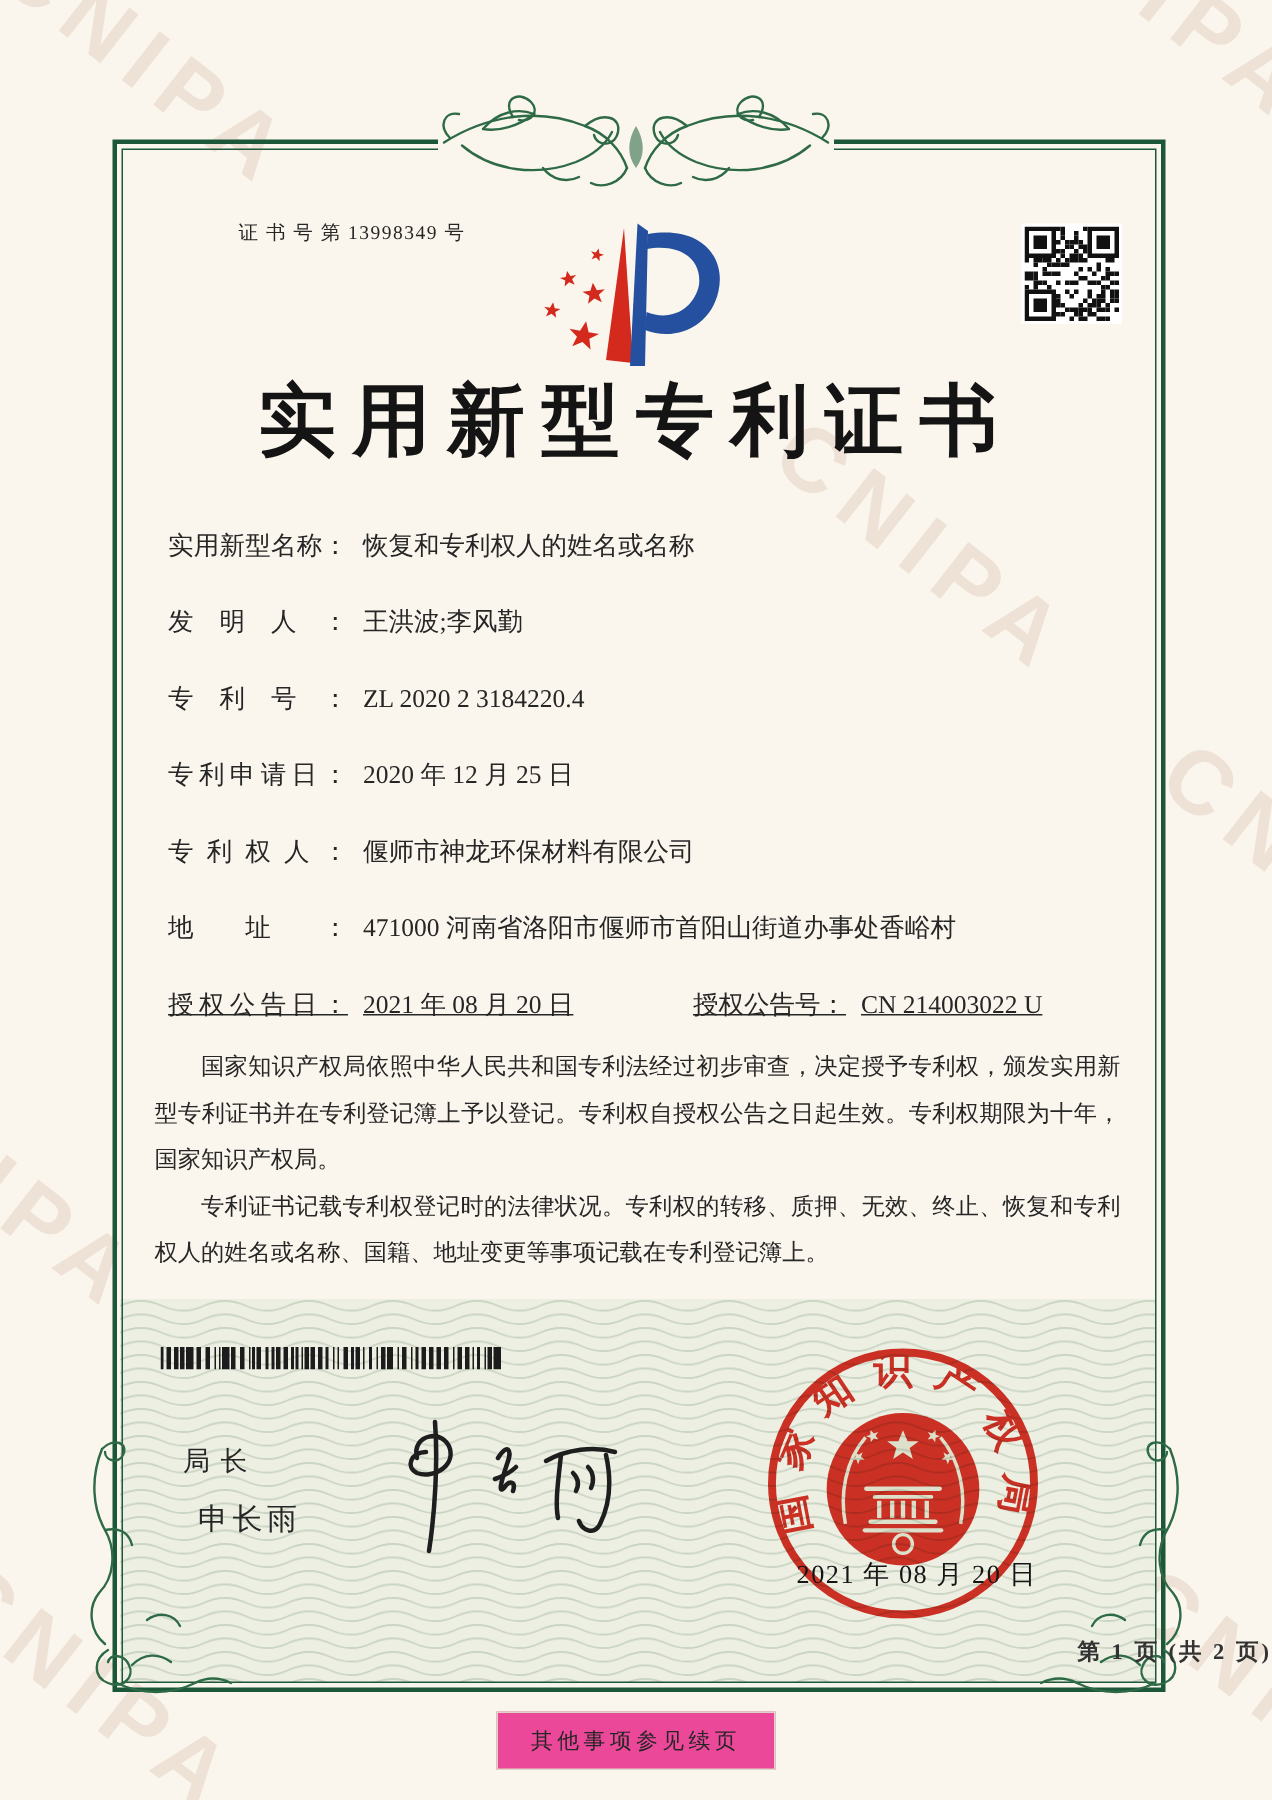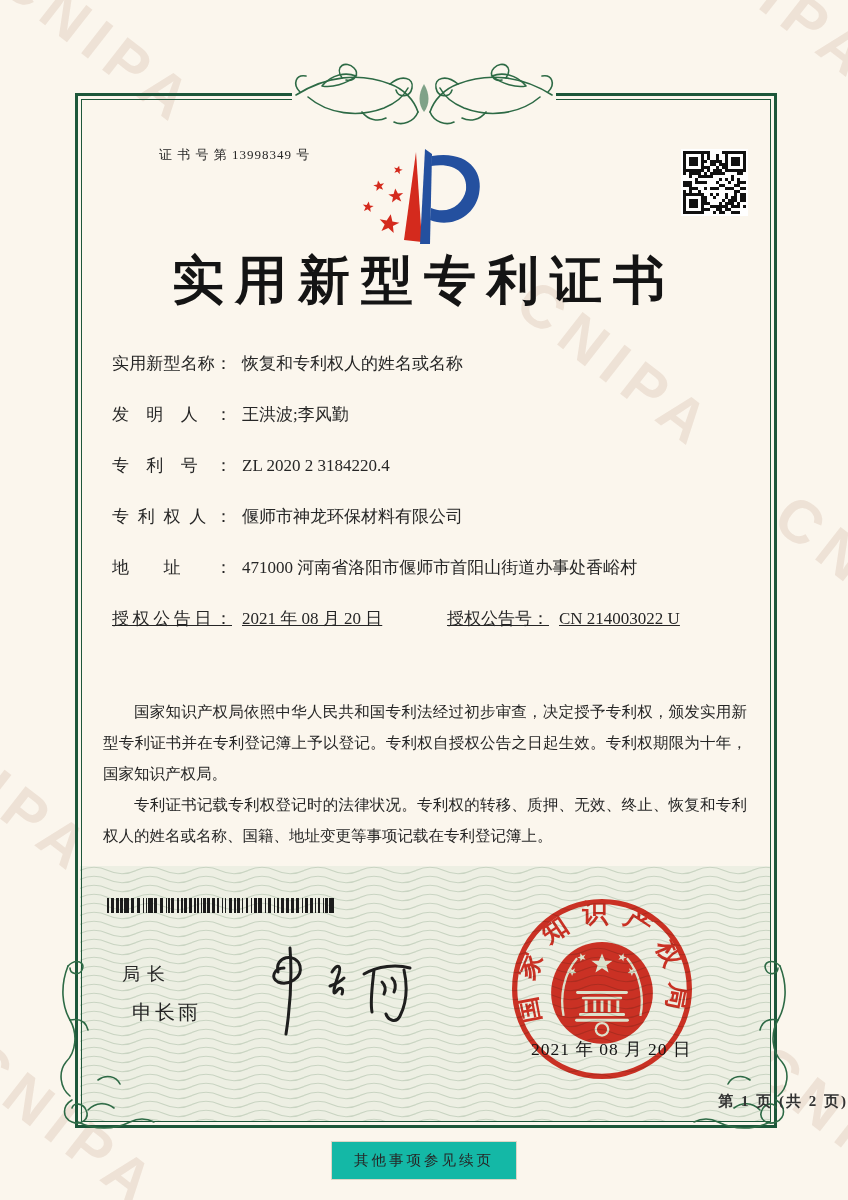--- a/index.html
+++ b/index.html
@@ -21,36 +21,36 @@
          padding:2px;box-sizing:border-box;z-index:4;}
   .title{position:absolute;left:0;top:246px;width:100%;text-align:center;font-size:52px;
          font-weight:bold;letter-spacing:11px;color:#141414;z-index:4;}
   
   .fields{position:absolute;left:112px;top:350px;width:590px;z-index:4;}
   .frow{display:flex;margin-bottom:23px;font-size:17px;line-height:28px;}
   .flabel{display:inline-block;width:120px;text-align:justify;text-align-last:justify;flex:none;}
   .fvalue{margin-left:10px;white-space:nowrap;}
   .grantrow{display:flex;font-size:17px;line-height:28px;text-decoration:underline;}
   .gval1{margin-left:10px;width:205px;flex:none;}
-  .glabel2{flex:none;margin-left:0;}
+  .glabel2{flex:none;margin-left:15px;}
   
   .paras{position:absolute;left:103px;top:696px;width:644px;z-index:4;font-size:15.5px;
          line-height:31px;text-align:justify;}
   .paras p{margin:0;text-indent:2em;}
   
   .barcode{position:absolute;left:107px;top:898px;width:230px;height:15px;z-index:4;}
   .officer-role{position:absolute;left:122px;top:962px;font-size:18px;letter-spacing:7px;z-index:4;}
   .officer-name{position:absolute;left:132px;top:999px;font-size:20px;letter-spacing:3px;z-index:4;}
   .signature{position:absolute;left:244px;top:944px;z-index:4;}
   .seal{position:absolute;left:506px;top:893px;z-index:5;mix-blend-mode:multiply;opacity:.95;}
   .seal-date{position:absolute;left:531px;top:1037px;font-size:17.5px;letter-spacing:1px;
              color:#151515;z-index:6;}
   .pagefooter{position:absolute;left:0;top:1092px;width:100%;text-align:right;font-size:15px;
               letter-spacing:2px;color:#333;z-index:4;font-weight:bold;}
-  .contbox{position:absolute;left:50%;transform:translateX(-50%);top:1141px;background:#14b8a6;
+  .contbox{position:absolute;left:50%;transform:translateX(-50%);top:1141px;background:#ec4899;
            border:1px solid #ddd6c6;padding:9px 22px;font-size:14.5px;letter-spacing:3px;z-index:4;}
   .ornament{z-index:3;}
 </style>
 </head>
 <body>
 
 <div class="page">
 
   <span class="wm" style="left:-18px;top:6px">CNIPA</span>
   <span class="wm" style="left:660px;top:-38px">CNIPA</span>
@@ -287,20 +287,24 @@
     </div>
     <div class="frow">
       <span class="flabel">发明人：</span>
       <span class="fvalue">王洪波;李风勤</span>
     </div>
     <div class="frow">
       <span class="flabel">专利号：</span>
       <span class="fvalue">ZL 2020 2 3184220.4</span>
     </div>
     <div class="frow">
+      <span class="flabel">专利申请日：</span>
+      <span class="fvalue">2020 年 12 月 25 日</span>
+    </div>
+    <div class="frow">
       <span class="flabel">专利权人：</span>
       <span class="fvalue">偃师市神龙环保材料有限公司</span>
     </div>
     <div class="frow">
       <span class="flabel">地址：</span>
       <span class="fvalue">471000 河南省洛阳市偃师市首阳山街道办事处香峪村</span>
     </div>
     <div class="grantrow">
       <span class="flabel">授权公告日：</span>
       <span class="gval1">2021 年 08 月 20 日</span>

